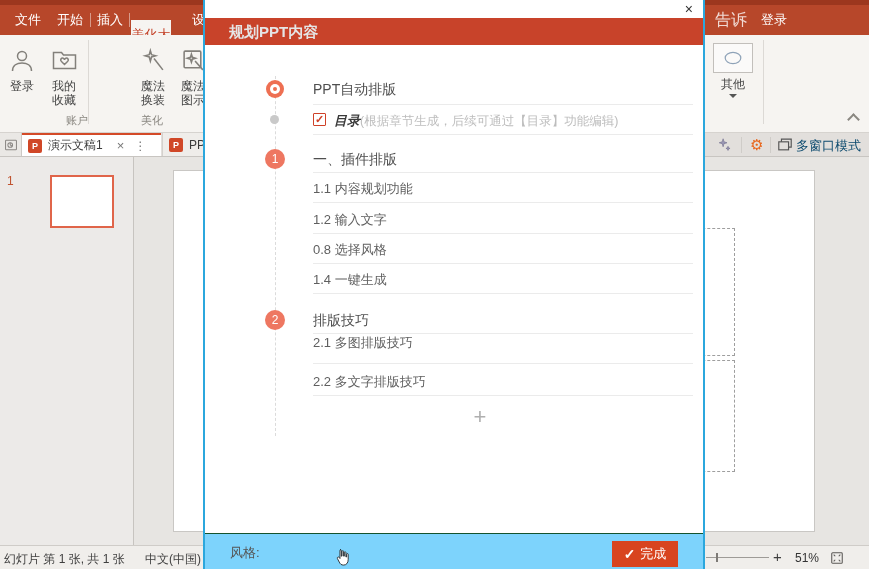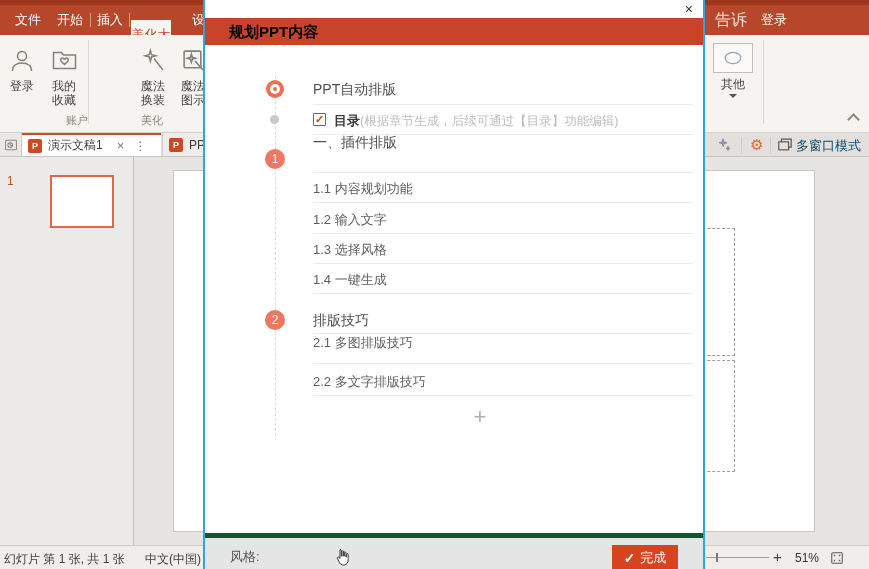--- a/index.html
+++ b/index.html
@@ -42,37 +42,37 @@
   .canvas { left:134px; top:157px; width:735px; height:388px; background:#E7E5E2; overflow:hidden; }
   .slide { position:absolute; left:39px; top:13px; width:642px; height:362px; background:#fff; border:1px solid #C9C7C4; }
   .ph { position:absolute; border:1px dashed #9E9E9E; }
   .thumb { position:absolute; left:50px; top:18px; width:64px; height:53px; background:#fff; border:2px solid #E0654A; }
   .thumbnum { position:absolute; left:7px; top:17px; font-size:12px; color:#C0532F; }
   
   .statusbar { left:0; top:545px; width:869px; height:24px; background:#F0EEEB; border-top:1px solid #CFCCC8; font-size:12px; color:#3F3F3F; }
   
   .dialog { left:203px; top:0; width:502px; height:569px; background:#fff; border-left:2px solid #2BA7DD; border-right:2px solid #2BA7DD; z-index:10; }
   .dheader { position:absolute; left:0; top:18px; width:498px; height:27px; background:#C8432A; }
-  .dtitle { position:absolute; left:24px; top:0; height:40px; line-height:27px; color:#000000; font-size:15px; font-weight:bold; }
+  .dtitle { position:absolute; left:24px; top:0; height:40px; line-height:27px; color:#e5e5e5; font-size:15px; font-weight:bold; }
   .dclosebtn { position:absolute; right:10px; top:1px; font-size:14px; color:#333; cursor:default; }
   .timeline { position:absolute; left:70px; top:76px; height:360px; width:0; border-left:1px dashed #DBDBDB; }
   .ringb { position:absolute; left:61px; top:80px; width:18px; height:18px; border-radius:50%; background:#EE6F52; }
   .ringb .w { position:absolute; left:4px; top:4px; width:10px; height:10px; border-radius:50%; background:#fff; }
   .ringb .c { position:absolute; left:7px; top:7px; width:4px; height:4px; border-radius:50%; background:#EE6F52; }
   .gdot { position:absolute; left:65px; top:115px; width:9px; height:9px; border-radius:50%; background:#C9C9C9; }
   .numc { position:absolute; left:60px; width:20px; height:20px; border-radius:50%; background:#EE7761; color:#fff; font-size:12px; line-height:20px; text-align:center; }
   .dv { position:absolute; left:108px; width:380px; height:1px; background:#EBEBEB; }
   .rowt { position:absolute; left:108px; font-size:14px; color:#4F4F4F; }
   .itemt { position:absolute; left:108px; font-size:13px; color:#5F5F5F; }
   .cb { position:absolute; left:108px; top:113px; width:13px; height:13px; border:1px solid #CF4128; border-radius:1px; color:#CF4128; font-size:11px; line-height:11px; text-align:center; font-weight:bold; background:#fff; }
   .tocrow { position:absolute; left:129px; top:112px; font-size:13px; }
-  .tocrow b { color:#3A3A3A; }
+  .tocrow b { color:#3A3A3A;font-style:italic; }
   .tocrow span { color:#BDBDBD; font-size:12.5px; }
   .plusbtn { position:absolute; left:258px; top:404px; width:34px; height:26px; text-align:center; font-size:22px; color:#AFAFAF; line-height:26px; cursor:default; }
-  .dfooter { position:absolute; left:0; top:533px; width:498px; height:36px; border-top:5px solid #14532d; background:#e5e5e5; }
+  .dfooter { position:absolute; left:0; top:533px; width:498px; height:36px; border-top:1px solid #14532d; background:#7dd3fc; }
   .stylelab { position:absolute; left:25px; top:10px; font-size:13px; color:#555; }
   .styledd { position:absolute; left:60px; top:6px; width:96px; height:23px; border:1px solid #DE7350; background:#fff; }
   .styledd .val { position:absolute; left:7px; top:3px; font-size:13px; color:#CE3E22; }
   .ddarrow { position:absolute; right:5px; top:9px; width:0; height:0; border-left:4px solid transparent; border-right:4px solid transparent; border-top:6px solid #E0391B; }
   .donebtn { position:absolute; left:407px; top:7px; width:66px; height:26px; background:#D8441F; color:#fff; font-size:13px; display:flex; align-items:center; justify-content:center; gap:5px; cursor:default; }
   .donebtn .ck { font-size:14px; font-weight:bold; }
   .cursor { position:absolute; left:333px; top:548px; z-index:30; }
   svg { display:block; }
 </style>
 </head>
@@ -249,27 +249,27 @@
     <div class="dv" style="top:104px;"></div>
 
     <div class="gdot"></div>
     <div class="cb">✓</div>
     <div class="tocrow">
       <b>目录</b><span>(根据章节生成，后续可通过【目录】功能编辑)</span>
     </div>
     <div class="dv" style="top:134px;"></div>
 
     <div class="numc" style="top:149px;">1</div>
-    <div class="rowt" style="top:134px;">一、插件排版</div>
+    <div class="rowt" style="top:151px;">一、插件排版</div>
     <div class="dv" style="top:172px;"></div>
     <div class="itemt" style="top:180px;">1.1 内容规划功能</div>
     <div class="dv" style="top:202px;"></div>
     <div class="itemt" style="top:211px;">1.2 输入文字</div>
     <div class="dv" style="top:233px;"></div>
-    <div class="itemt" style="top:241px;">1.3 选择风格</div>
+    <div class="itemt" style="top:241px;">0.8 选择风格</div>
     <div class="dv" style="top:263px;"></div>
     <div class="itemt" style="top:271px;">1.4 一键生成</div>
     <div class="dv" style="top:293px;"></div>
 
     <div class="numc" style="top:310px;">2</div>
     <div class="rowt" style="top:312px;">排版技巧</div>
     <div class="dv" style="top:333px;"></div>
     <div class="itemt" style="top:334px;text-align:right;">2.1 多图排版技巧</div>
     <div class="dv" style="top:363px;"></div>
     <div class="itemt" style="top:373px;">2.2 多文字排版技巧</div>

